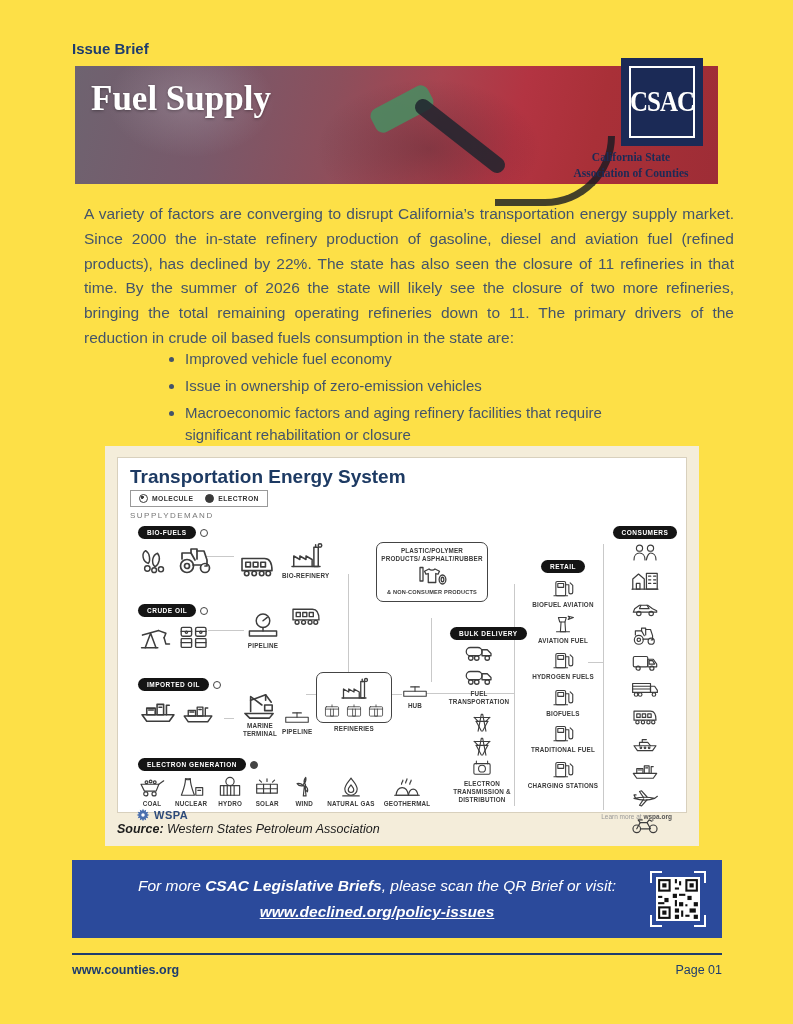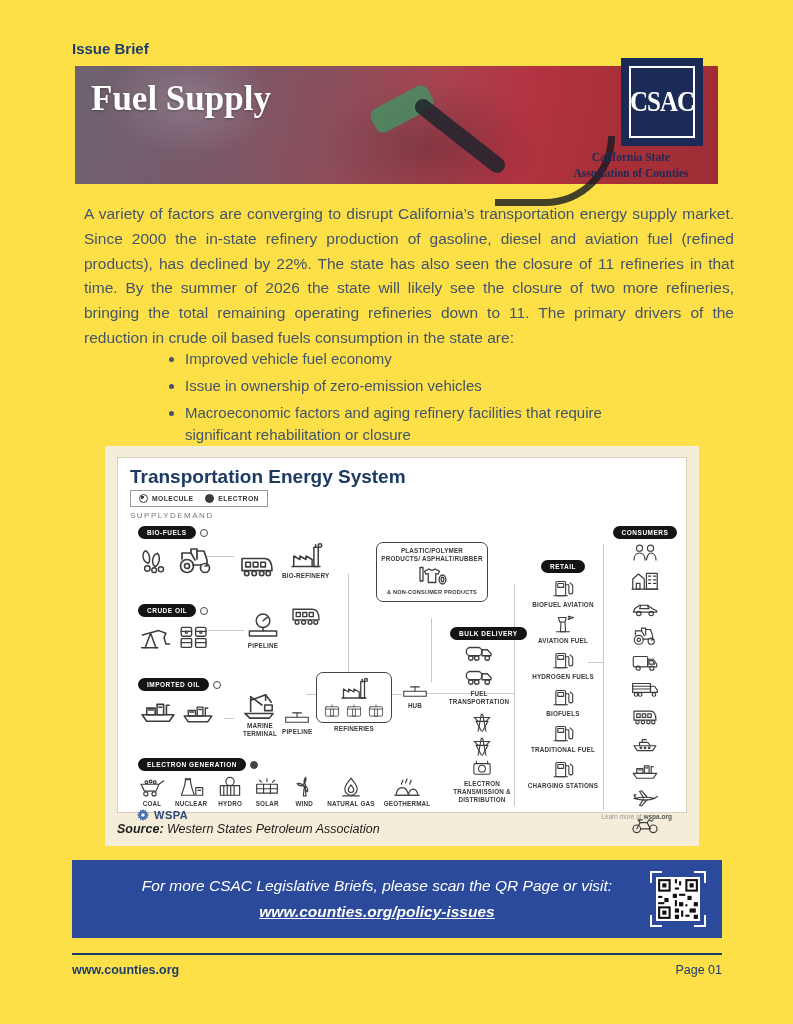--- a/index.html
+++ b/index.html
@@ -58,21 +58,21 @@
   .fig-foot-wspa { position:absolute; left:6px; bottom:0; display:flex; align-items:center; gap:4px; font-size:11px; font-weight:800; color:#2d4a7a; letter-spacing:.5px; }
   .gear-ic { width:14px; height:14px; }
   .fig-foot-learn { position:absolute; right:2px; bottom:2px; font-size:6.5px; color:#999; }
   .fig-foot-learn b { color:#555; }
   .fig-source { margin-top:9px; font-size:12.5px; font-style:italic; color:#1c1c1c; }
   .fig-source b { font-weight:800; }
 
   
   .cta { position:absolute; left:72px; top:860px; width:650px; height:78px; background:#2b4a9b; color:#fff; display:flex; align-items:center; justify-content:center; }
   .cta-text { text-align:center; font-style:italic; font-size:15.5px; line-height:1.7; margin-right:40px; }
-  .cta-text b { font-weight:400; }
+  .cta-text b { font-weight:700; }
   .cta-link { display:inline-block; font-weight:800; text-decoration:underline; color:#fff; font-style:italic; }
   .qr-wrap { position:absolute; right:16px; top:11px; width:56px; height:56px; }
   .qr-corner { position:absolute; width:12px; height:12px; border:2px solid #fff; }
   .qr-corner.tl { left:0; top:0; border-right:none; border-bottom:none; }
   .qr-corner.tr { right:0; top:0; border-left:none; border-bottom:none; }
   .qr-corner.bl { left:0; bottom:0; border-right:none; border-top:none; }
   .qr-corner.br { right:0; bottom:0; border-left:none; border-top:none; }
   .qr { position:absolute; left:6px; top:6px; width:44px; height:44px; background:#fff; }
 
   
@@ -649,22 +649,22 @@
           <span>WSPA</span>
         </div>
         <div class="fig-foot-learn"><span>Learn more at </span><b>wspa.org</b></div>
       </div>
     </div>
     <div class="fig-source"><b>Source:</b><span> Western States Petroleum Association</span></div>
   </div>
 
   <div class="cta">
     <div class="cta-text">
-      <span>For more </span><b>CSAC Legislative Briefs</b><span>, please scan the QR Page or visit:</span><br>
-      <span class="cta-link">www.counties.org/policy-issues</span>
+      <span>For more </span><b>CSAC Legislative Briefs</b><span>, please scan the QR Brief or visit:</span><br>
+      <span class="cta-link">www.declined.org/policy-issues</span>
     </div>
     <div class="qr-wrap">
       <span class="qr-corner tl"></span>
       <span class="qr-corner tr"></span>
       <span class="qr-corner bl"></span>
       <span class="qr-corner br"></span>
       <svg class="qr" viewBox="0 0 21 21">
         <rect width="21" height="21" fill="#fff"></rect>
         <g fill="#111">
           <rect x="1" y="1" width="6" height="6"></rect>

